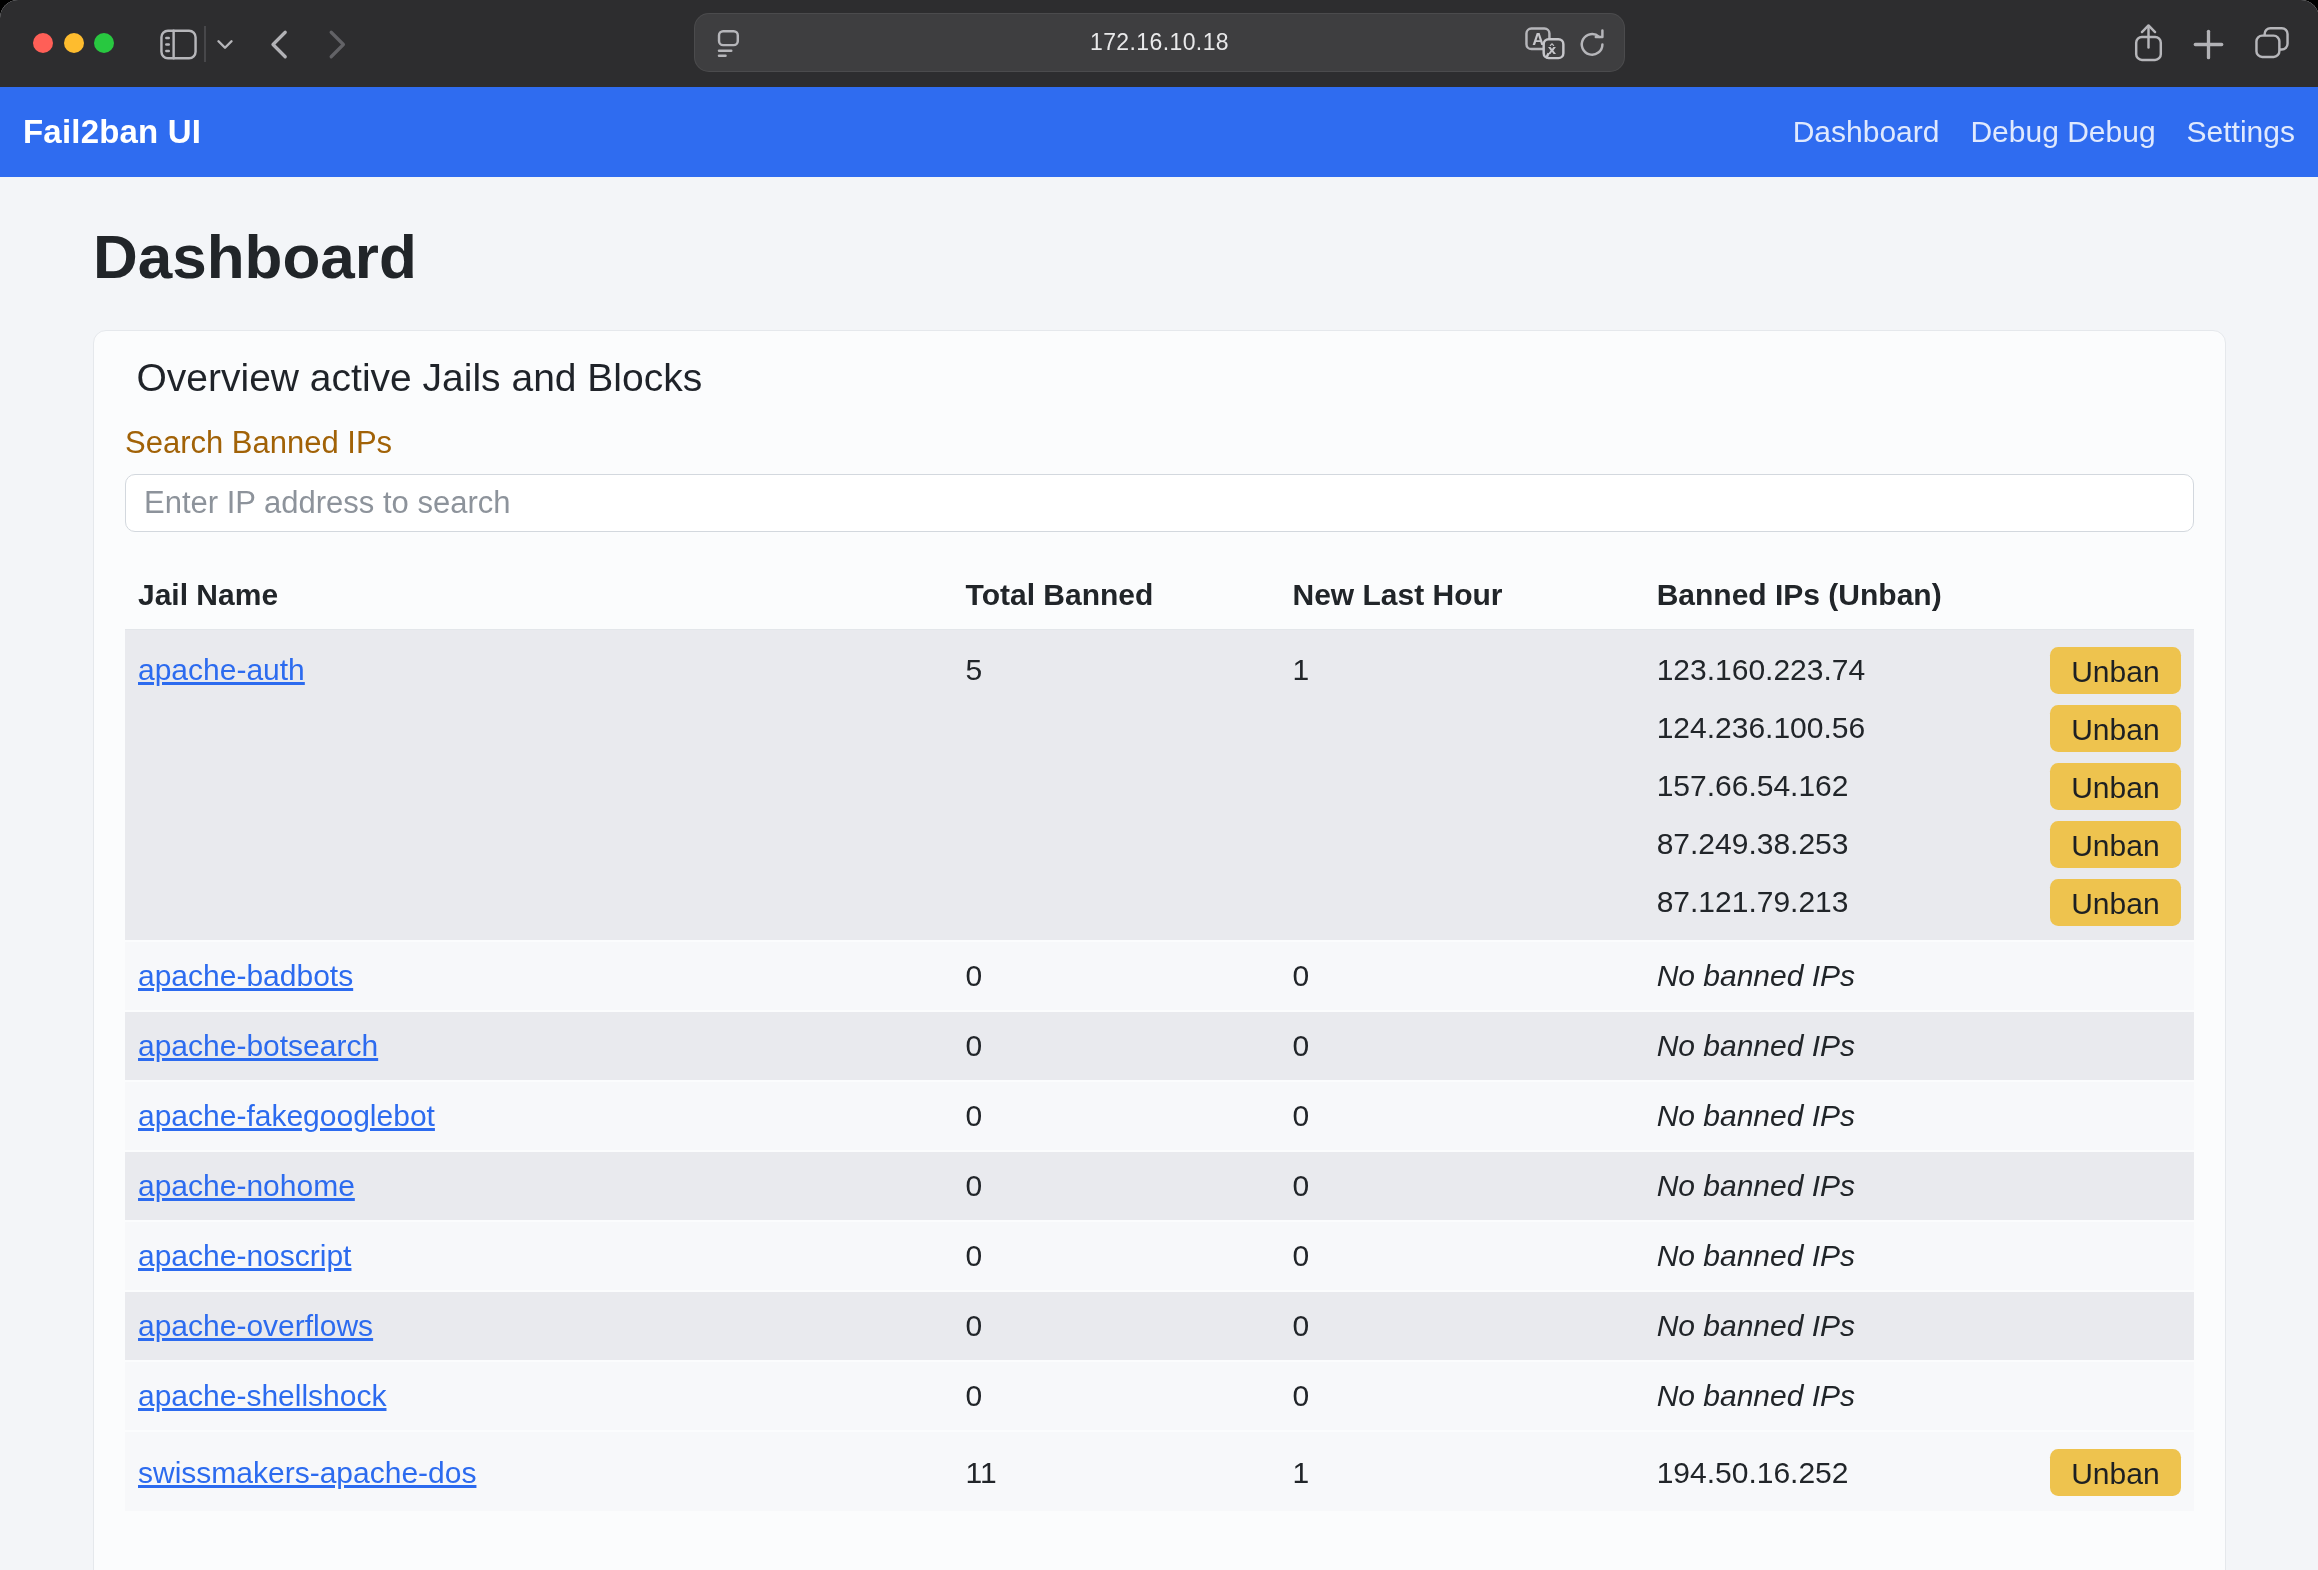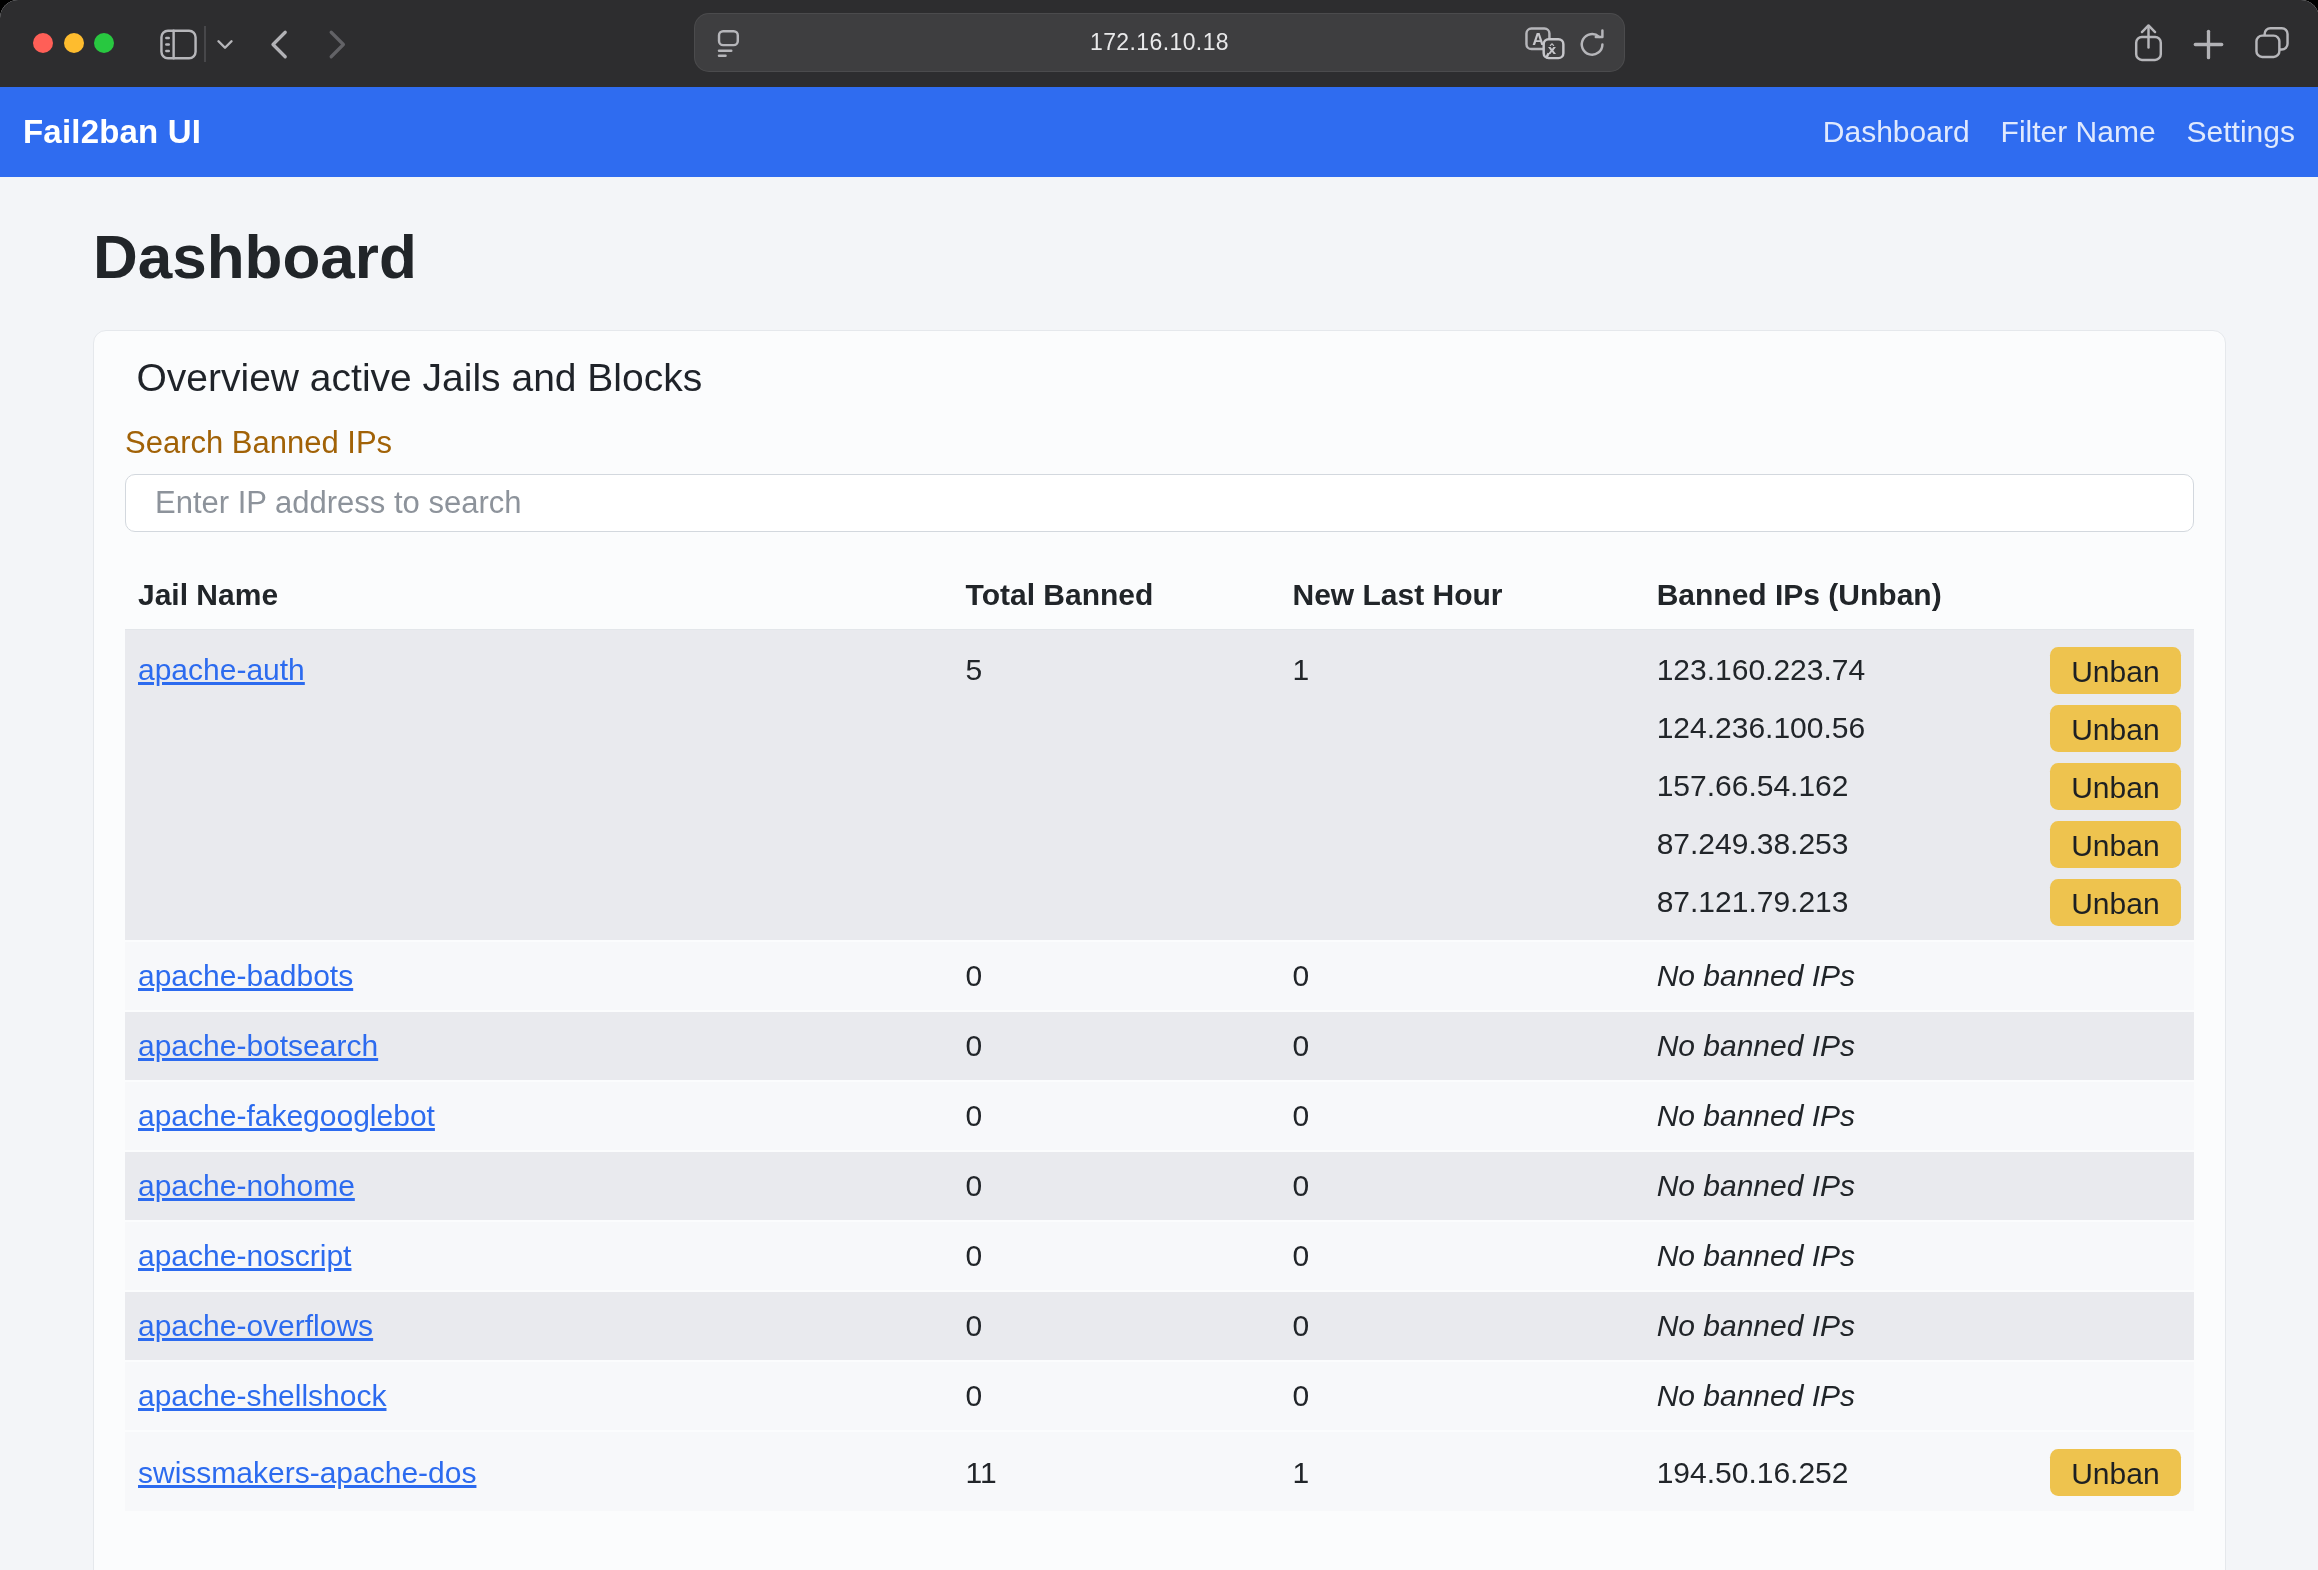--- a/index.html
+++ b/index.html
@@ -36,21 +36,21 @@
   .navlinks a { color:rgba(255,255,255,.85); font-size:30px; text-decoration:none; }
 
   
   .main { padding:0 93px; height:1393px; overflow:hidden; }
   h1.page-title { font-size:62px; font-weight:600; color:#212529; padding-top:44px; margin-bottom:38px; }
 
   .card { background:#fbfcfd; border:1.6px solid #e5e8ec; border-radius:13px; padding:25px 31px 49px; height:1315px; }
   .card-title { font-size:39px; font-weight:500; color:#1f2329; margin:0 0 25px 11.5px; }
   .search-label { font-size:31px; color:#a16207; margin-bottom:13px; }
   .search-input { width:100%; height:58px; border:1.6px solid #d3d8de; border-radius:10px; background:#fff;
-                  font-size:31px; color:#212529; padding:0 29px; outline:none; font-family:inherit; }
+                  font-size:31px; color:#212529; padding:0 18px; outline:none; font-family:inherit; }
   .search-input::placeholder { color:#8d939b; }
 
   table.jails { width:100%; border-collapse:separate; border-spacing:0; margin-top:30px; table-layout:fixed; }
   table.jails th { text-align:left; font-size:30px; font-weight:700; color:#212529;
                    padding:16.4px 13px; border-bottom:1.6px solid #e3e6ea; }
   table.jails td { font-size:30px; color:#212529; padding:15px 13px; vertical-align:top; line-height:38px; }
   tbody tr.even td { background:#e9eaee; }
   tbody tr.odd  td { background:#f7f8fa; }
   tbody tr + tr td { border-top:2.5px solid #fbfcfd; }
   tr.multi td { padding-top:21.4px; }
@@ -148,21 +148,21 @@
         <rect class="stroke" x="14" y="4" width="28" height="26" rx="7"></rect>
         <rect x="4" y="13" width="28" height="26" rx="7" fill="#2d2d2f" stroke="#b6b6ba" stroke-width="3"></rect>
       </svg>
     </button>
   </div>
 
   <nav class="navbar">
     <span class="brand">Fail2ban UI</span>
     <div class="navlinks">
       <a href="#">Dashboard</a>
-      <a href="#">Filter Name</a>
+      <a href="#">Debug Debug</a>
       <a href="#">Settings</a>
     </div>
   </nav>
 
   <div class="main">
     <h1 class="page-title">Dashboard</h1>
 
     <div class="card">
       <div class="card-title">Overview active Jails and Blocks</div>
       <div class="search-label">Search Banned IPs</div>

